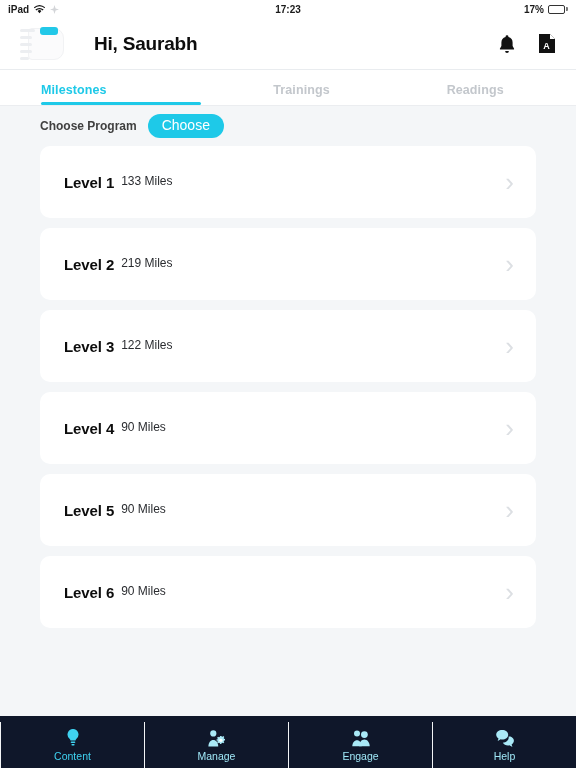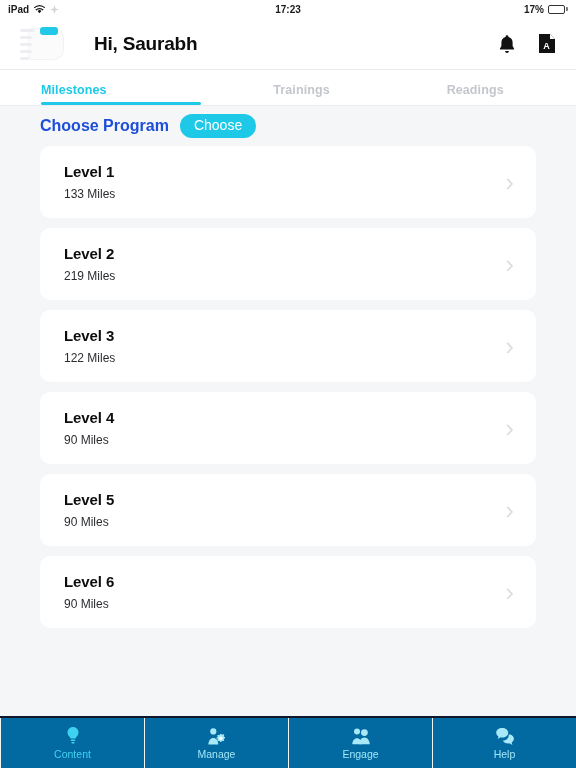--- a/index.html
+++ b/index.html
@@ -75,57 +75,57 @@
   }
 
   
   .program-row {
     flex:0 0 40px; height:40px;
     display:flex; align-items:center;
     padding:0 40px;
     background:#f4f6f8;
     gap:11px;
   }
-  .program-label { font-size:16px; font-weight:bold; color:#1d4ed8; }
+  .program-label { font-size:12px; font-weight:bold; color:#404040; }
   .program-pill {
     background:#1ec9e8; color:#ffffff;
     font-size:14px; font-weight:normal;
     padding:4px 14px 5px; border-radius:14px;
     cursor:pointer; line-height:1.1;
   }
 
   
   .levels { flex:1 1 auto; padding:0 40px; overflow:hidden; }
   .level-card {
     background:#ffffff; border-radius:10px;
     height:72px; margin-bottom:10px;
     display:flex; align-items:center;
     padding:0 22px 0 24px;
     cursor:pointer; position:relative;
   }
-  .level-texts { display:flex; flex-direction:column; gap:7px; }
+  .level-texts { display:flex; flex-direction:row; gap:7px; }
   .level-title { font-size:15px; font-weight:bold; color:#0d0d0d; letter-spacing:-0.1px; }
   .level-sub { font-size:12px; color:#2a2c30; }
   .chev { margin-left:auto; color:#dcdfe3; font-size:26px; line-height:1; font-weight:300; }
 
   
   .banner-wrap { flex:0 0 52px; padding:4px 28px 10px; }
   .banner {
     background:#1536cc; border-radius:4px; height:34px;
     display:flex; align-items:center; padding:0 14px;
     color:#ffffff;
   }
   .banner-text { font-size:12.5px; font-weight:normal; }
   .banner-arrow { font-size:13px; font-weight:bold; margin-left:9px; }
   .banner-close { margin-left:auto; color:#8ea4ee; font-size:13px; font-weight:bold; cursor:pointer; }
 
   
   .bottomnav {
-    flex:0 0 52px; height:52px; background:#0369a1;
-    display:flex; border-top:2px solid #0f172a;
+    flex:0 0 52px; height:52px; background:#0f172a;
+    display:flex; border-top:6px solid #0f172a;
   }
   .nav-item {
     flex:1; display:flex; flex-direction:column;
     align-items:center; justify-content:center; gap:3px;
     border-right:1px solid #f2f4f6; cursor:pointer;
   }
   .nav-item:last-child { border-right:none; }
   .nav-item:first-child { border-left:1px solid #f2f4f6; }
   .nav-label { font-size:10.5px; }
   .nav-item.active .nav-label { color:#3fd2f0; }

